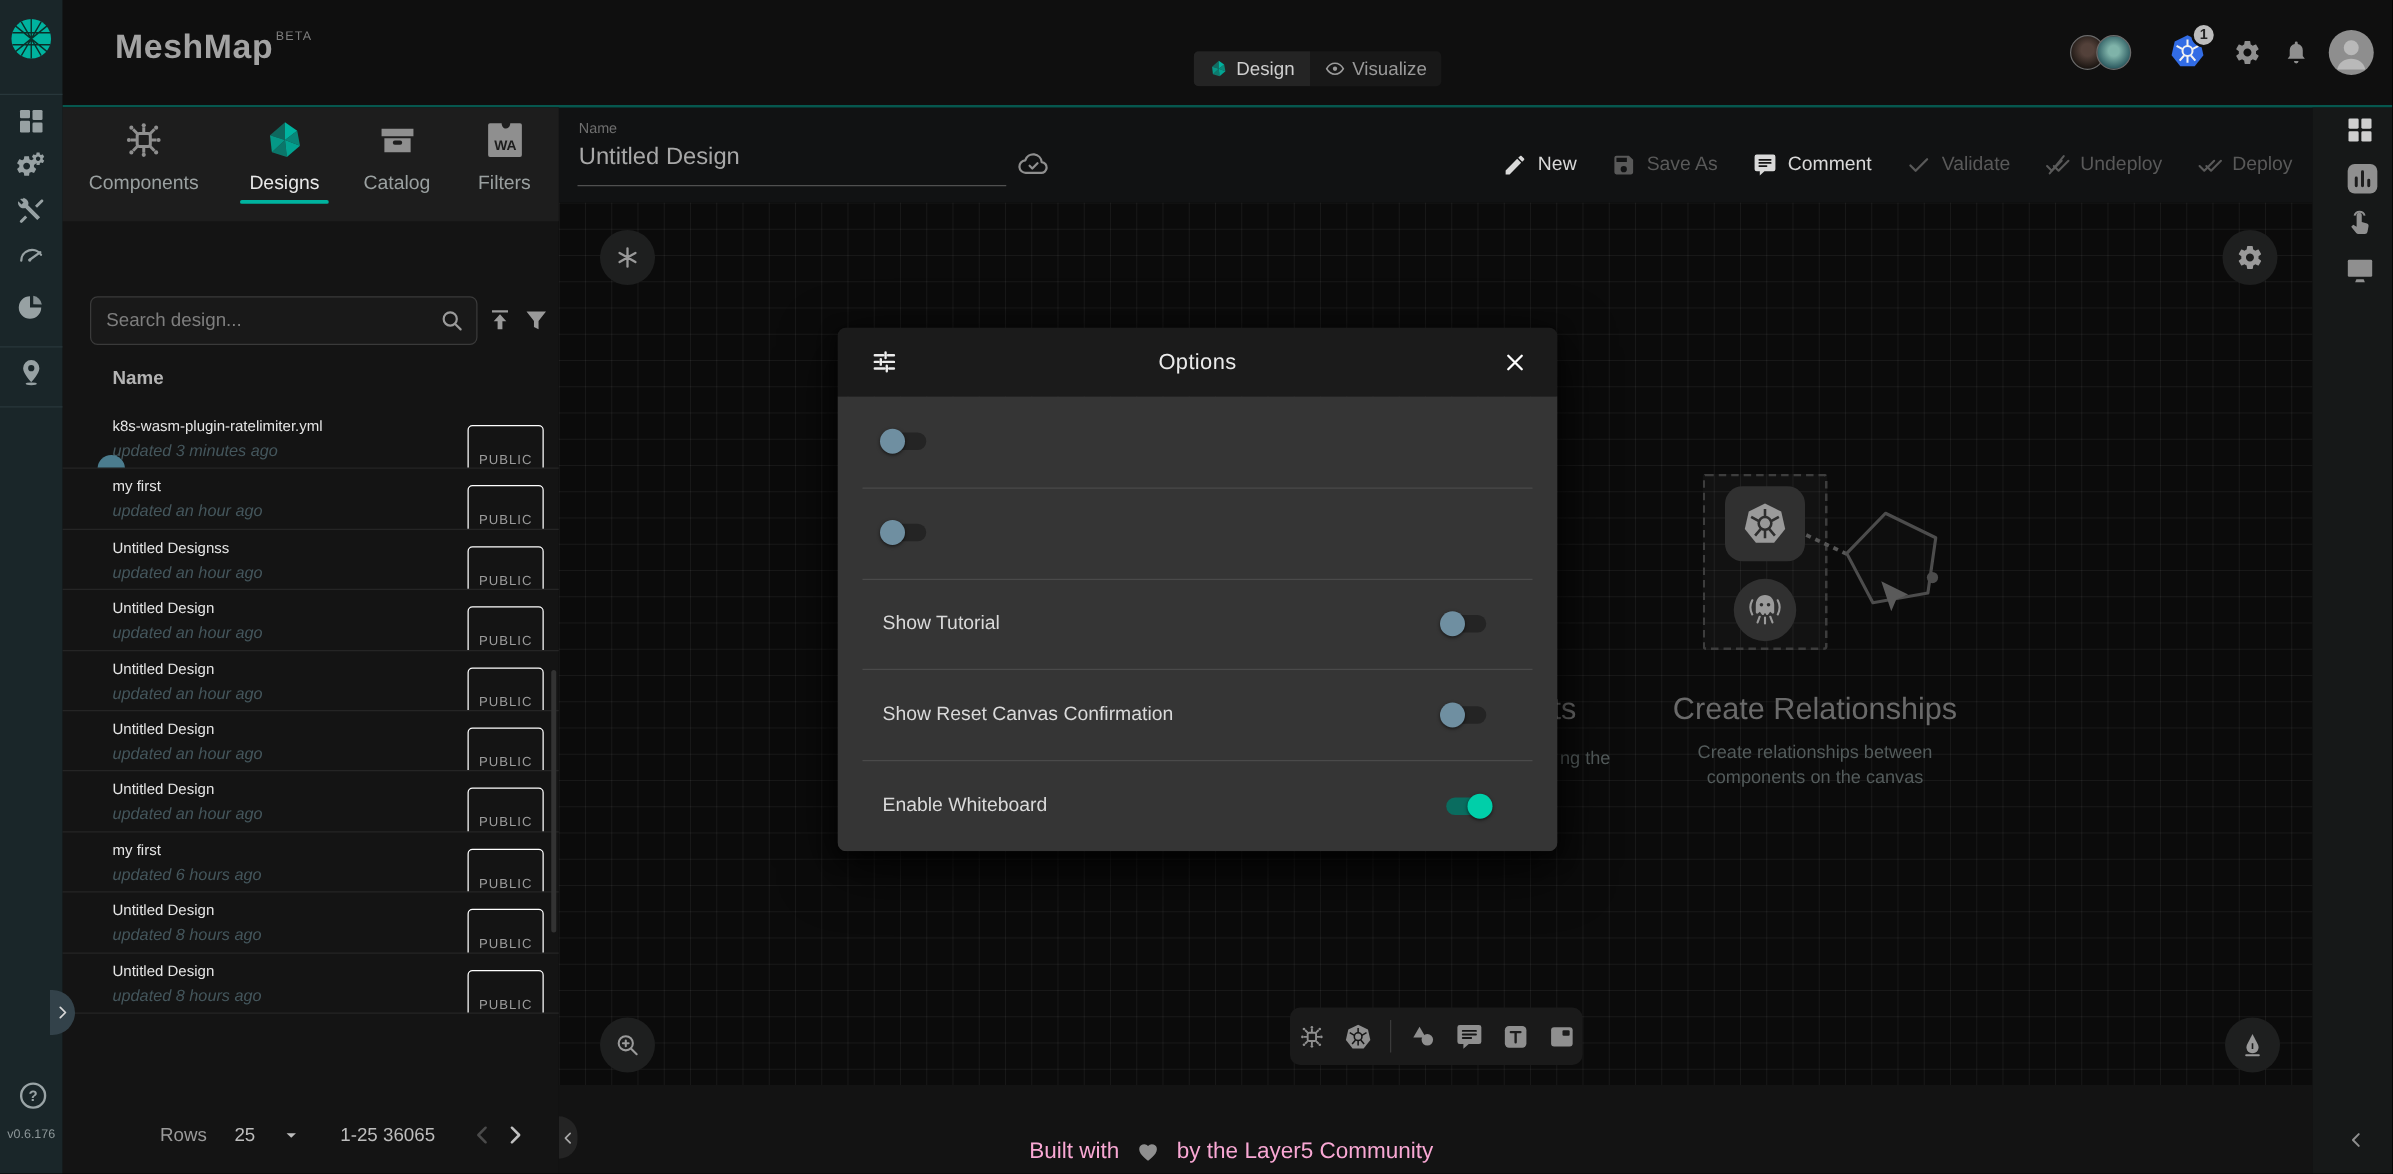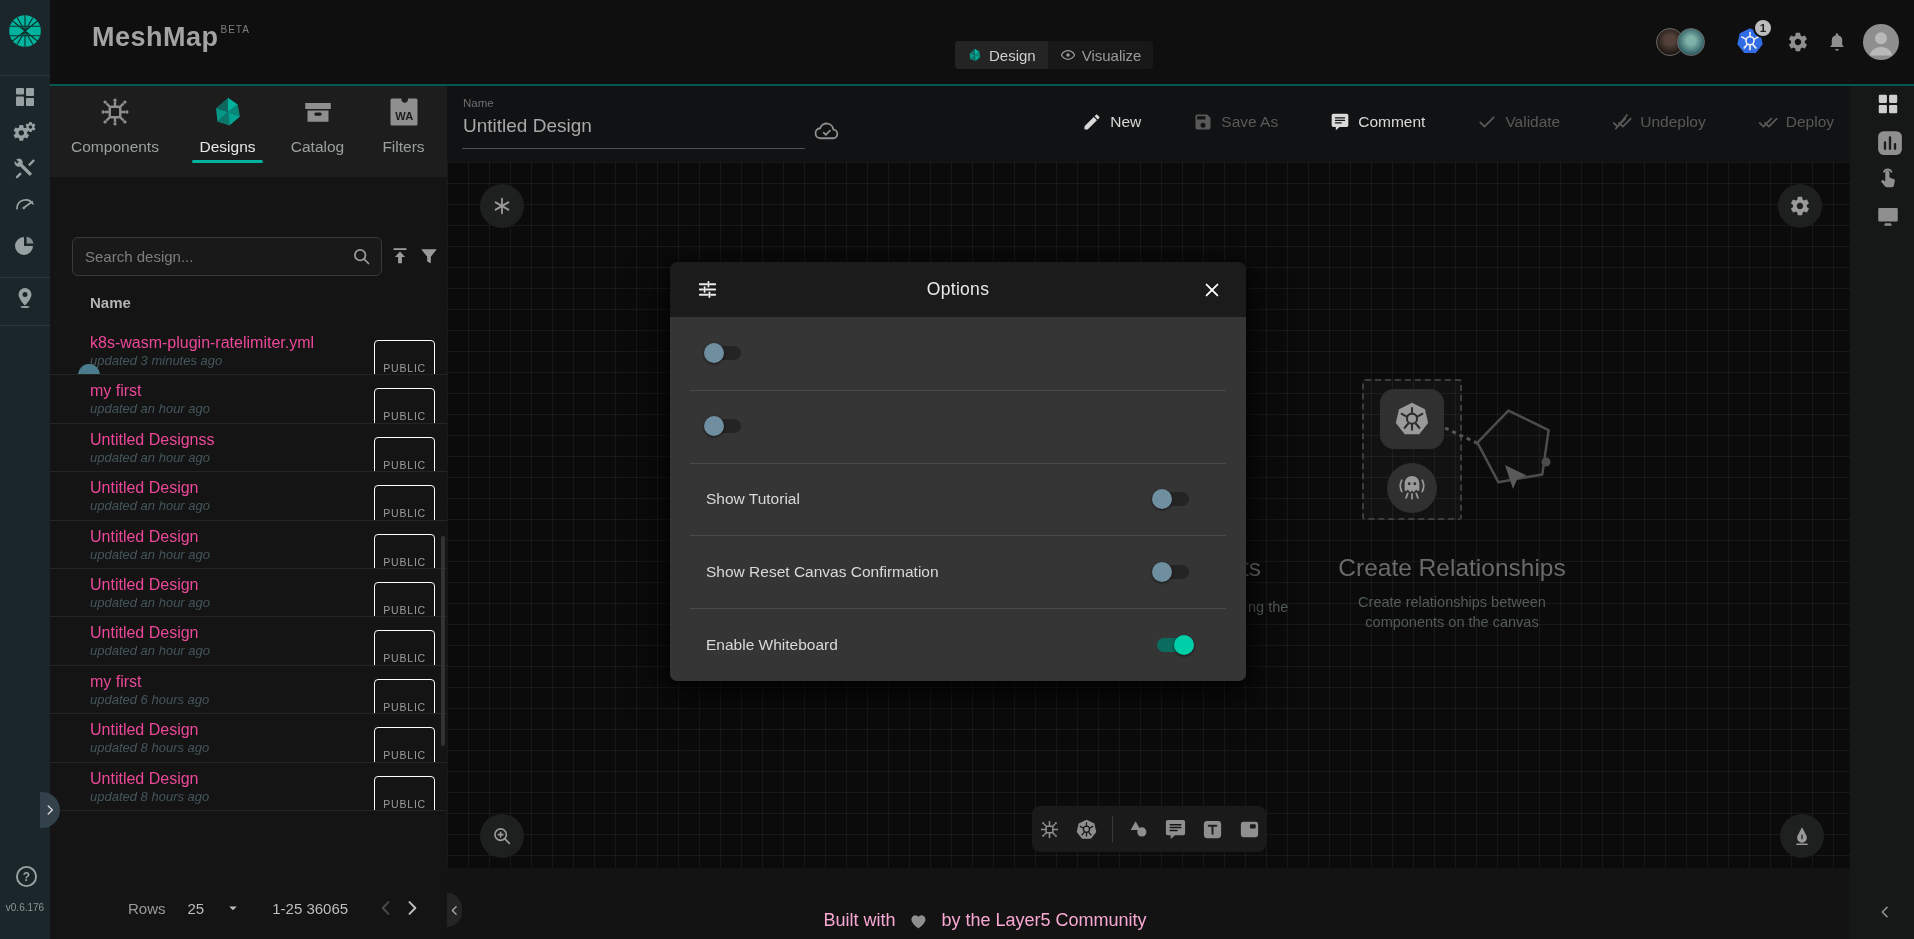--- a/index.html
+++ b/index.html
@@ -66,21 +66,21 @@
     width:100%; height:100%; background:#191919; border:1px solid #3a3a3a; border-radius:6px;
     color:#cfcfcf; font-size:15px; padding:0 38px 0 12px; outline:none; font-family:"Liberation Sans",sans-serif;
   }
   .search-input::placeholder { color:#7e7e7e; }
   .search-mag { position:absolute; right:10px; top:9px; width:21px; height:21px; color:#9a9a9a; }
   .p-upload { position:absolute; left:339px; top:159px; width:22px; height:22px; color:#9a9a9a; cursor:pointer; }
   .p-funnel { position:absolute; left:368px; top:159px; width:22px; height:22px; color:#9a9a9a; cursor:pointer; }
   .col-head { position:absolute; left:40px; top:208px; font-size:15px; font-weight:bold; color:#b3b3b3; }
   .rows { position:absolute; left:0; top:241px; width:397px; }
   .drow { position:relative; height:48.4px; border-bottom:1px solid #252525; overflow:hidden; cursor:pointer; }
-  .drow .dname { position:absolute; left:40px; top:7px; font-size:16px; color:#ec4899; white-space:nowrap; }
+  .drow .dname { position:absolute; left:40px; top:7px; font-size:12px; color:#e5e5e5; white-space:nowrap; }
   .drow .dupd { position:absolute; left:40px; top:26px; font-size:13px; font-style:italic; color:#44565c; }
   .drow .dbadge {
     position:absolute; right:12px; top:13px; border:1px solid #ffffff; border-radius:4px;
     color:#9c9c9c; font-size:10.5px; letter-spacing:.8px; padding:21px 8px;
   }
   .drow .davatar { position:absolute; left:28px; bottom:-12px; width:22px; height:22px; border-radius:50%; background:#4b7c8e; }
   .p-scroll { position:absolute; left:391px; top:450px; width:4px; height:210px; background:#333; border-radius:2px; }
   .paginate { position:absolute; left:0; top:804px; width:397px; height:36px; display:flex; align-items:center; font-size:15px; color:#9a9a9a; }
   .paginate .pg-rows { margin-left:78px; }
   .paginate .pg-per { margin-left:22px; color:#bdbdbd; display:flex; align-items:center; gap:20px; cursor:pointer;text-align:right; }
@@ -88,21 +88,21 @@
   .paginate .pg-range { margin-left:30px; color:#bdbdbd; }
   .paginate .pg-prev { margin-left:28px; width:20px; height:20px; color:#4a4a4a; }
   .paginate .pg-next { margin-left:6px; width:20px; height:20px; color:#c0c0c0; cursor:pointer; }
 
   
   .canvas-head { position:absolute; left:447px; top:86px; width:1403px; height:76px; background:#111213; z-index:5; }
   .nf-label { position:absolute; left:16px; top:11px; font-size:11.5px; color:#6f6f6f; }
   .nf-value { position:absolute; left:16px; top:29px; width:330px; font-size:19px; color:#a8a8a8; background:transparent; border:none; outline:none; font-family:"Liberation Sans",sans-serif; }
   .nf-line { position:absolute; left:15px; top:62px; width:343px; height:1px; background:#505050; }
   .nf-cloud { position:absolute; left:366px; top:32px; width:27px; height:27px; color:#8f8f8f; }
-  .cv-toolbar { position:absolute; right:16px; top:26px; height:30px; display:flex; align-items:flex-start; gap:52px; }
+  .cv-toolbar { position:absolute; right:16px; top:26px; height:30px; display:flex; align-items:flex-end; gap:28px; }
   .tb-item { display:flex; align-items:center; gap:8px; font-size:15.5px; color:#d9d9d9; cursor:pointer; }
   .tb-item .icon { width:20px; height:20px; }
   .tb-item.disabled { color:#595959; cursor:default; }
 
   .canvas-grid {
     position:absolute; left:447px; top:162px; width:1403px; height:706px; background-color:#0b0b0b;
     background-image:linear-gradient(rgba(255,255,255,.055) 1px, transparent 1px),
                      linear-gradient(90deg, rgba(255,255,255,.055) 1px, transparent 1px);
     background-size:21px 21px; z-index:4;
   }

